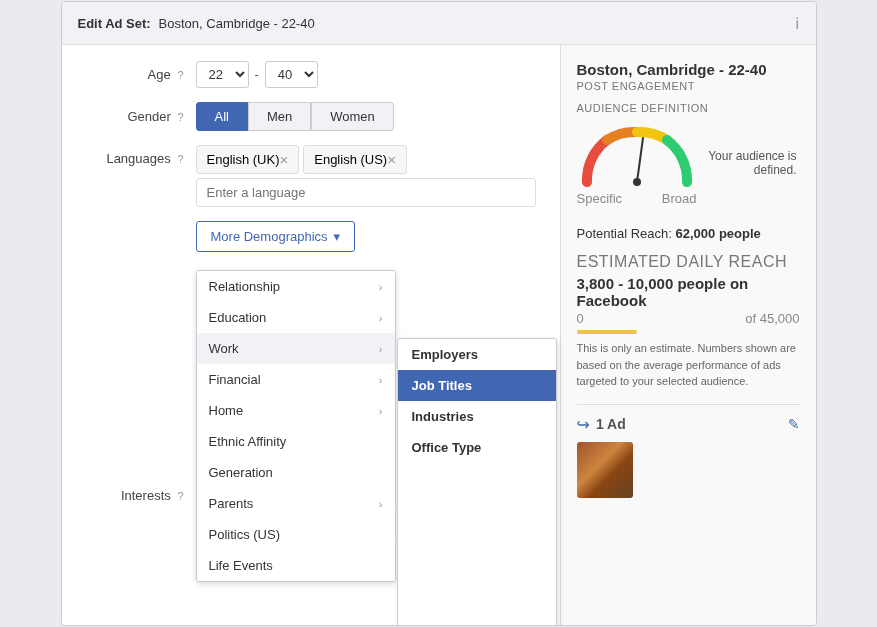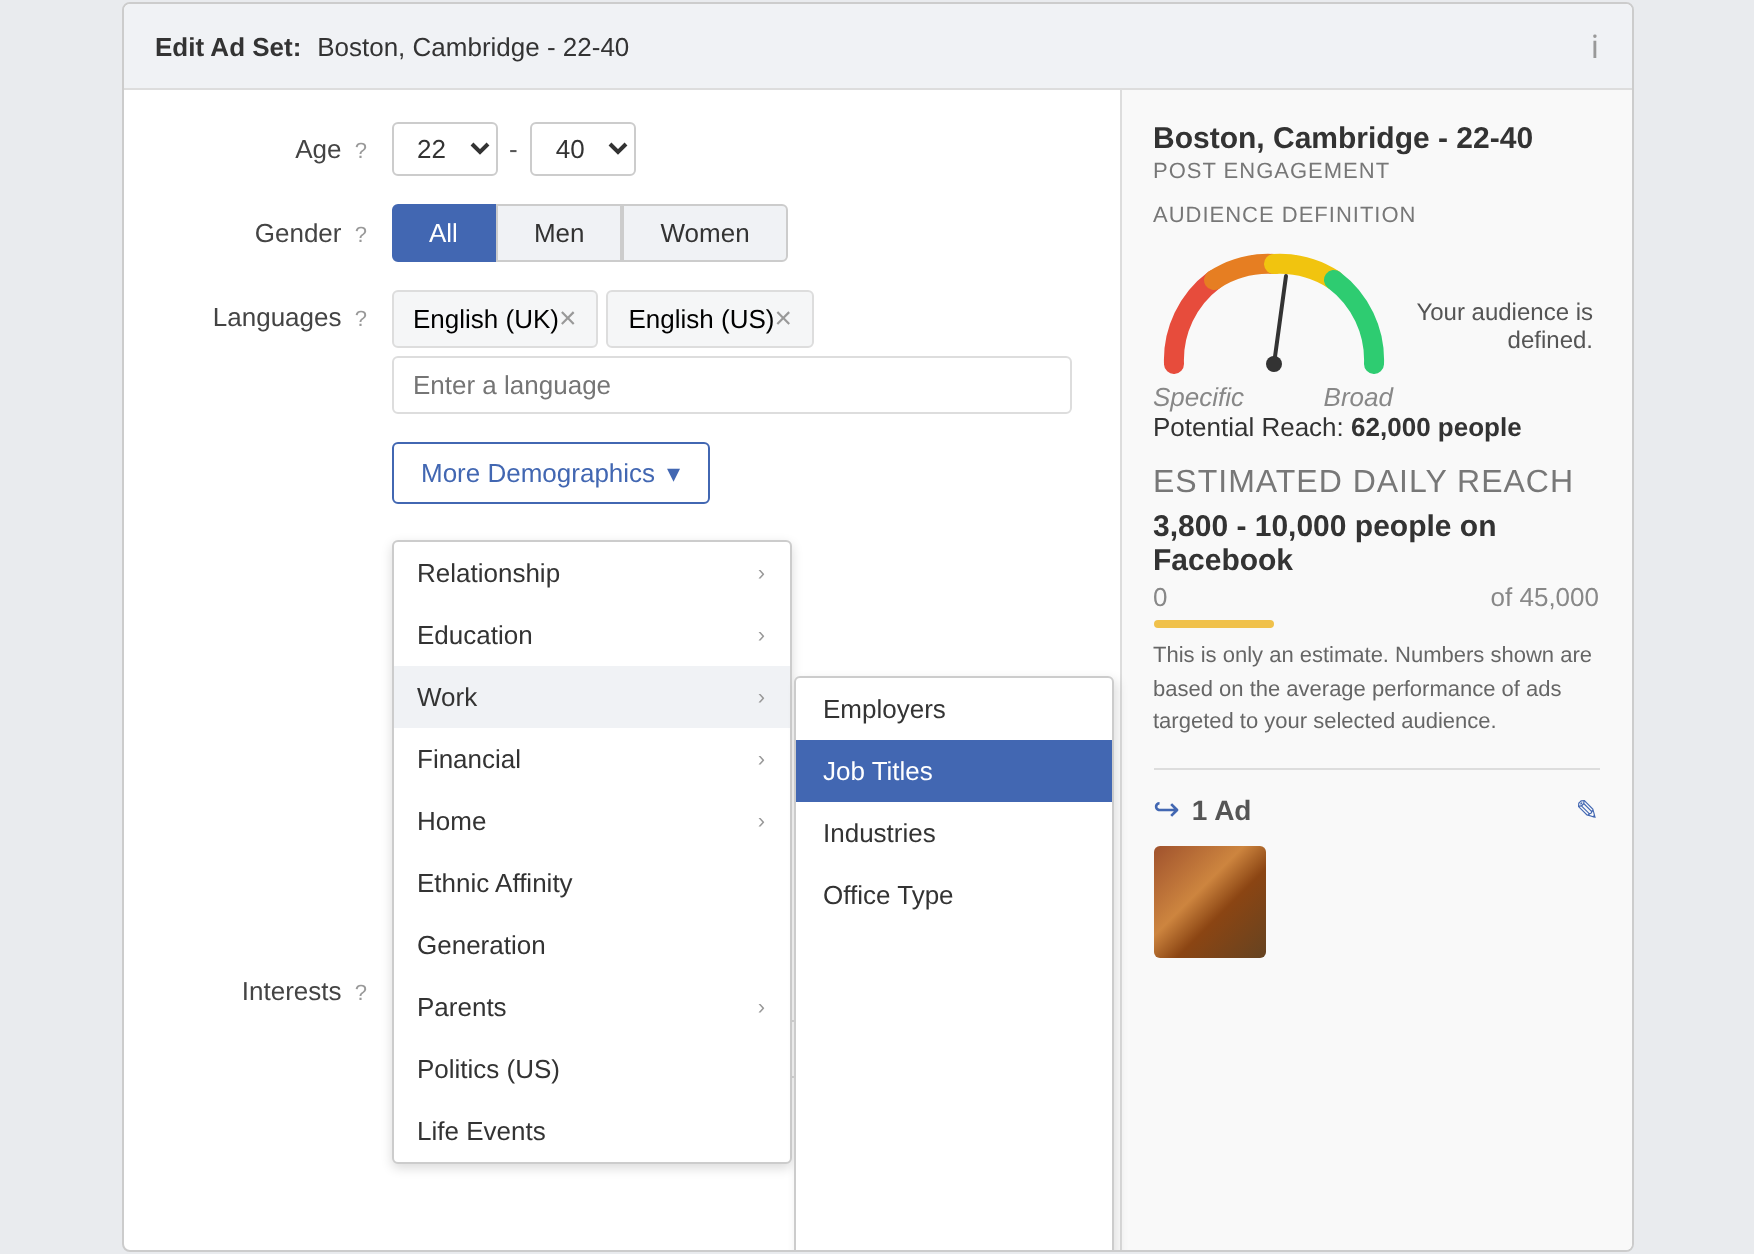--- a/index.html
+++ b/index.html
@@ -148,20 +148,21 @@
       box-shadow: 2px 2px 6px rgba(0,0,0,0.12);
       position: relative;
       top: 68px; 
       margin-left: 1px;
     }
     .submenu-item {
       padding: 8px 14px;
       cursor: pointer;
       color: #333;
       font-size: 13px;
+      font-weight: bold;
     }
     .submenu-item.highlighted { background: #4267b2; color: #fff; }
     .interests-tags { display: flex; flex-wrap: wrap; gap: 6px; }
     .interest-tag {
       background: #e7f3ff;
       border: 1px solid #b3d7ff;
       border-radius: 3px;
       padding: 4px 8px;
       font-size: 12px;
       color: #333;
@@ -179,21 +180,21 @@
     .rp-title { font-size: 15px; font-weight: bold; color: #333; margin-bottom: 2px; }
     .rp-subtitle { font-size: 11px; color: #777; text-transform: uppercase; letter-spacing: 0.5px; margin-bottom: 10px; }
     .rp-section-label { font-size: 11px; color: #777; text-transform: uppercase; letter-spacing: 0.5px; margin-bottom: 8px; }
     
     .gauge-container {
       display: flex;
       align-items: flex-end;
       margin-bottom: 4px;
     }
     .gauge-svg { display: block; }
-    .gauge-labels { display: flex; justify-content: space-between; width: 120px; font-size: 10px; color: #888; margin-bottom: 0; font-style: italic; }
+    .gauge-labels { display: flex; justify-content: space-between; width: 120px; font-size: 10px; color: #888; margin-bottom: 20px; }
     .audience-defined { font-size: 12px; color: #555; text-align: right; width: 100px; padding-bottom: 10px; }
     .potential-reach { font-size: 13px; color: #333; margin-bottom: 12px; }
     .potential-reach strong { font-weight: bold; }
     .est-daily { font-size: 16px; color: #777; text-transform: uppercase; letter-spacing: 0.5px; margin-bottom: 4px; }
     .daily-reach { font-size: 15px; font-weight: bold; color: #333; margin-bottom: 2px; }
     .daily-reach-bar { height: 4px; background: #f0c14b; width: 60px; border-radius: 2px; margin-bottom: 6px; }
     .reach-bar-row { display: flex; justify-content: space-between; font-size: 11px; color: #888; margin-bottom: 4px; }
     .reach-note { font-size: 11px; color: #666; line-height: 1.5; margin-bottom: 14px; }
     .ad-section { border-top: 1px solid #ddd; padding-top: 10px; }
     .ad-row { display: flex; align-items: center; justify-content: space-between; }

